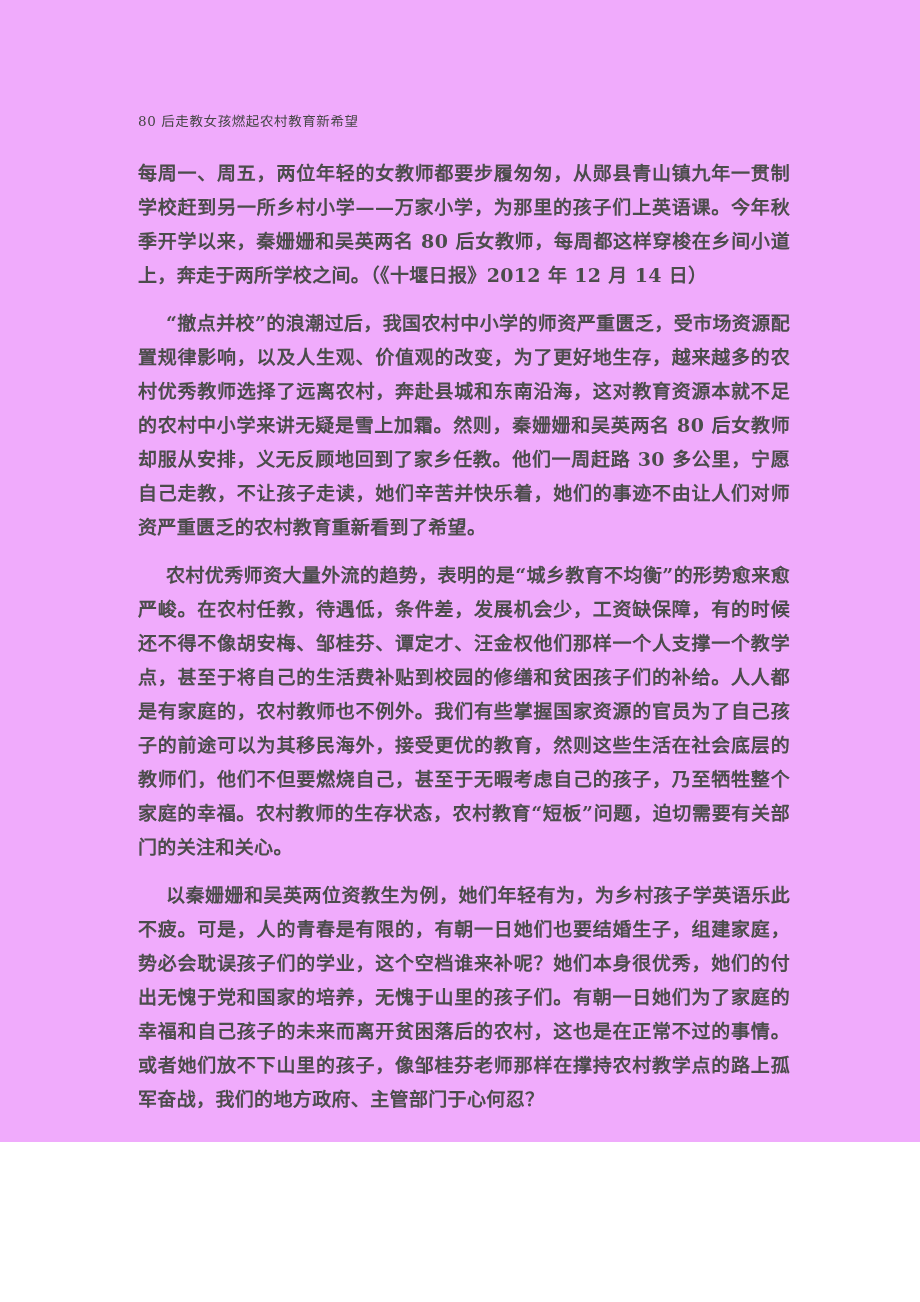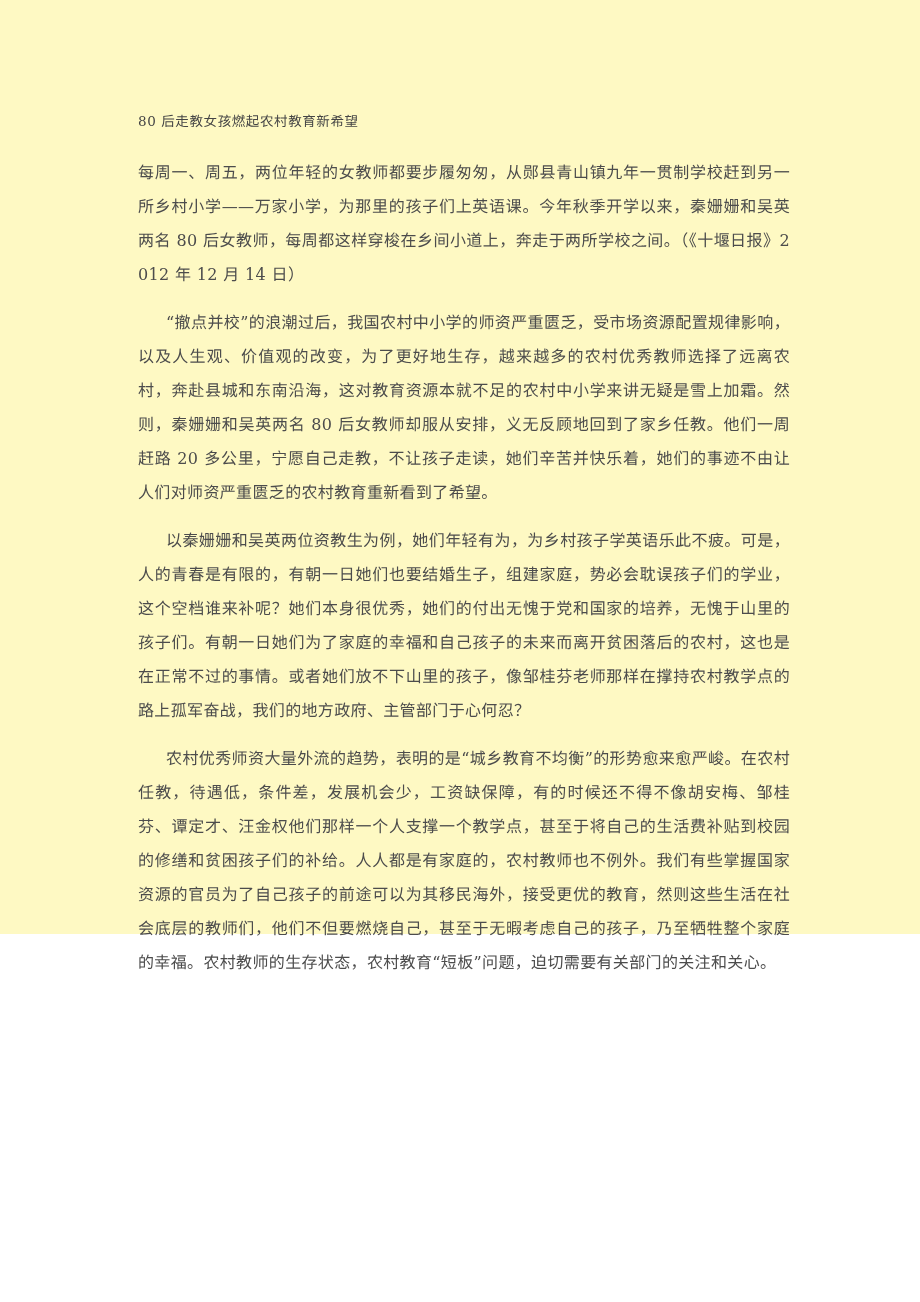--- a/index.html
+++ b/index.html
@@ -11,70 +11,71 @@
   body {
     width: 920px;
     height: 1302px;
     overflow: hidden;
     font-family: "DejaVu Serif", "Liberation Serif", serif;
     color: #4a4a4a;
   }
   .page {
     position: relative;
     width: 920px;
-    height: 934px;
-    background: #fef9c3;
+    height: 1142px;
+    background: #f0abfc;
     box-sizing: border-box;
   }
   .content {
     position: absolute;
     left: 138px;
     top: 106px;
     width: 652px;
   }
   .doc-title {
     font-size: 13.5px;
     line-height: 30px;
     letter-spacing: 0.6px;
     color: #454545;
     margin: 0 0 20px 0;
     font-weight: normal;
     text-align: left;
     white-space: nowrap;
   }
   .para {
-    font-size: 16px;
+    font-size: 19px;
     line-height: 34px;
     letter-spacing: 0.35px;
     color: #4c4c4c;
     margin: 0 0 14px 0;
     text-align: justify;
     text-justify: inter-ideograph;
     text-indent: 0;
     word-break: break-all;
+    font-weight: bold;
   }
   .para.indent {
     text-indent: 28px;
   }
   .para:last-child {
     margin-bottom: 0;
   }
 </style>
 </head>
 <body>
 
 <div class="page">
   <div class="content">
 
     <h1 class="doc-title">80 后走教女孩燃起农村教育新希望</h1>
 
     <p class="para">每周一、周五，两位年轻的女教师都要步履匆匆，从郧县青山镇九年一贯制学校赶到另一所乡村小学——万家小学，为那里的孩子们上英语课。今年秋季开学以来，秦姗姗和吴英两名 80 后女教师，每周都这样穿梭在乡间小道上，奔走于两所学校之间。（《十堰日报》2012 年 12 月 14 日）</p>
 
-    <p class="para indent">“撤点并校”的浪潮过后，我国农村中小学的师资严重匮乏，受市场资源配置规律影响，以及人生观、价值观的改变，为了更好地生存，越来越多的农村优秀教师选择了远离农村，奔赴县城和东南沿海，这对教育资源本就不足的农村中小学来讲无疑是雪上加霜。然则，秦姗姗和吴英两名 80 后女教师却服从安排，义无反顾地回到了家乡任教。他们一周赶路 20 多公里，宁愿自己走教，不让孩子走读，她们辛苦并快乐着，她们的事迹不由让人们对师资严重匮乏的农村教育重新看到了希望。</p>
+    <p class="para indent">“撤点并校”的浪潮过后，我国农村中小学的师资严重匮乏，受市场资源配置规律影响，以及人生观、价值观的改变，为了更好地生存，越来越多的农村优秀教师选择了远离农村，奔赴县城和东南沿海，这对教育资源本就不足的农村中小学来讲无疑是雪上加霜。然则，秦姗姗和吴英两名 80 后女教师却服从安排，义无反顾地回到了家乡任教。他们一周赶路 30 多公里，宁愿自己走教，不让孩子走读，她们辛苦并快乐着，她们的事迹不由让人们对师资严重匮乏的农村教育重新看到了希望。</p>
+
+    <p class="para indent">农村优秀师资大量外流的趋势，表明的是“城乡教育不均衡”的形势愈来愈严峻。在农村任教，待遇低，条件差，发展机会少，工资缺保障，有的时候还不得不像胡安梅、邹桂芬、谭定才、汪金权他们那样一个人支撑一个教学点，甚至于将自己的生活费补贴到校园的修缮和贫困孩子们的补给。人人都是有家庭的，农村教师也不例外。我们有些掌握国家资源的官员为了自己孩子的前途可以为其移民海外，接受更优的教育，然则这些生活在社会底层的教师们，他们不但要燃烧自己，甚至于无暇考虑自己的孩子，乃至牺牲整个家庭的幸福。农村教师的生存状态，农村教育“短板”问题，迫切需要有关部门的关注和关心。</p>
 
     <p class="para indent">以秦姗姗和吴英两位资教生为例，她们年轻有为，为乡村孩子学英语乐此不疲。可是，人的青春是有限的，有朝一日她们也要结婚生子，组建家庭，势必会耽误孩子们的学业，这个空档谁来补呢？她们本身很优秀，她们的付出无愧于党和国家的培养，无愧于山里的孩子们。有朝一日她们为了家庭的幸福和自己孩子的未来而离开贫困落后的农村，这也是在正常不过的事情。或者她们放不下山里的孩子，像邹桂芬老师那样在撑持农村教学点的路上孤军奋战，我们的地方政府、主管部门于心何忍？</p>
-
-    <p class="para indent">农村优秀师资大量外流的趋势，表明的是“城乡教育不均衡”的形势愈来愈严峻。在农村任教，待遇低，条件差，发展机会少，工资缺保障，有的时候还不得不像胡安梅、邹桂芬、谭定才、汪金权他们那样一个人支撑一个教学点，甚至于将自己的生活费补贴到校园的修缮和贫困孩子们的补给。人人都是有家庭的，农村教师也不例外。我们有些掌握国家资源的官员为了自己孩子的前途可以为其移民海外，接受更优的教育，然则这些生活在社会底层的教师们，他们不但要燃烧自己，甚至于无暇考虑自己的孩子，乃至牺牲整个家庭的幸福。农村教师的生存状态，农村教育“短板”问题，迫切需要有关部门的关注和关心。</p>
 
 
 
   </div>
 </div>
 
 </body></html>

